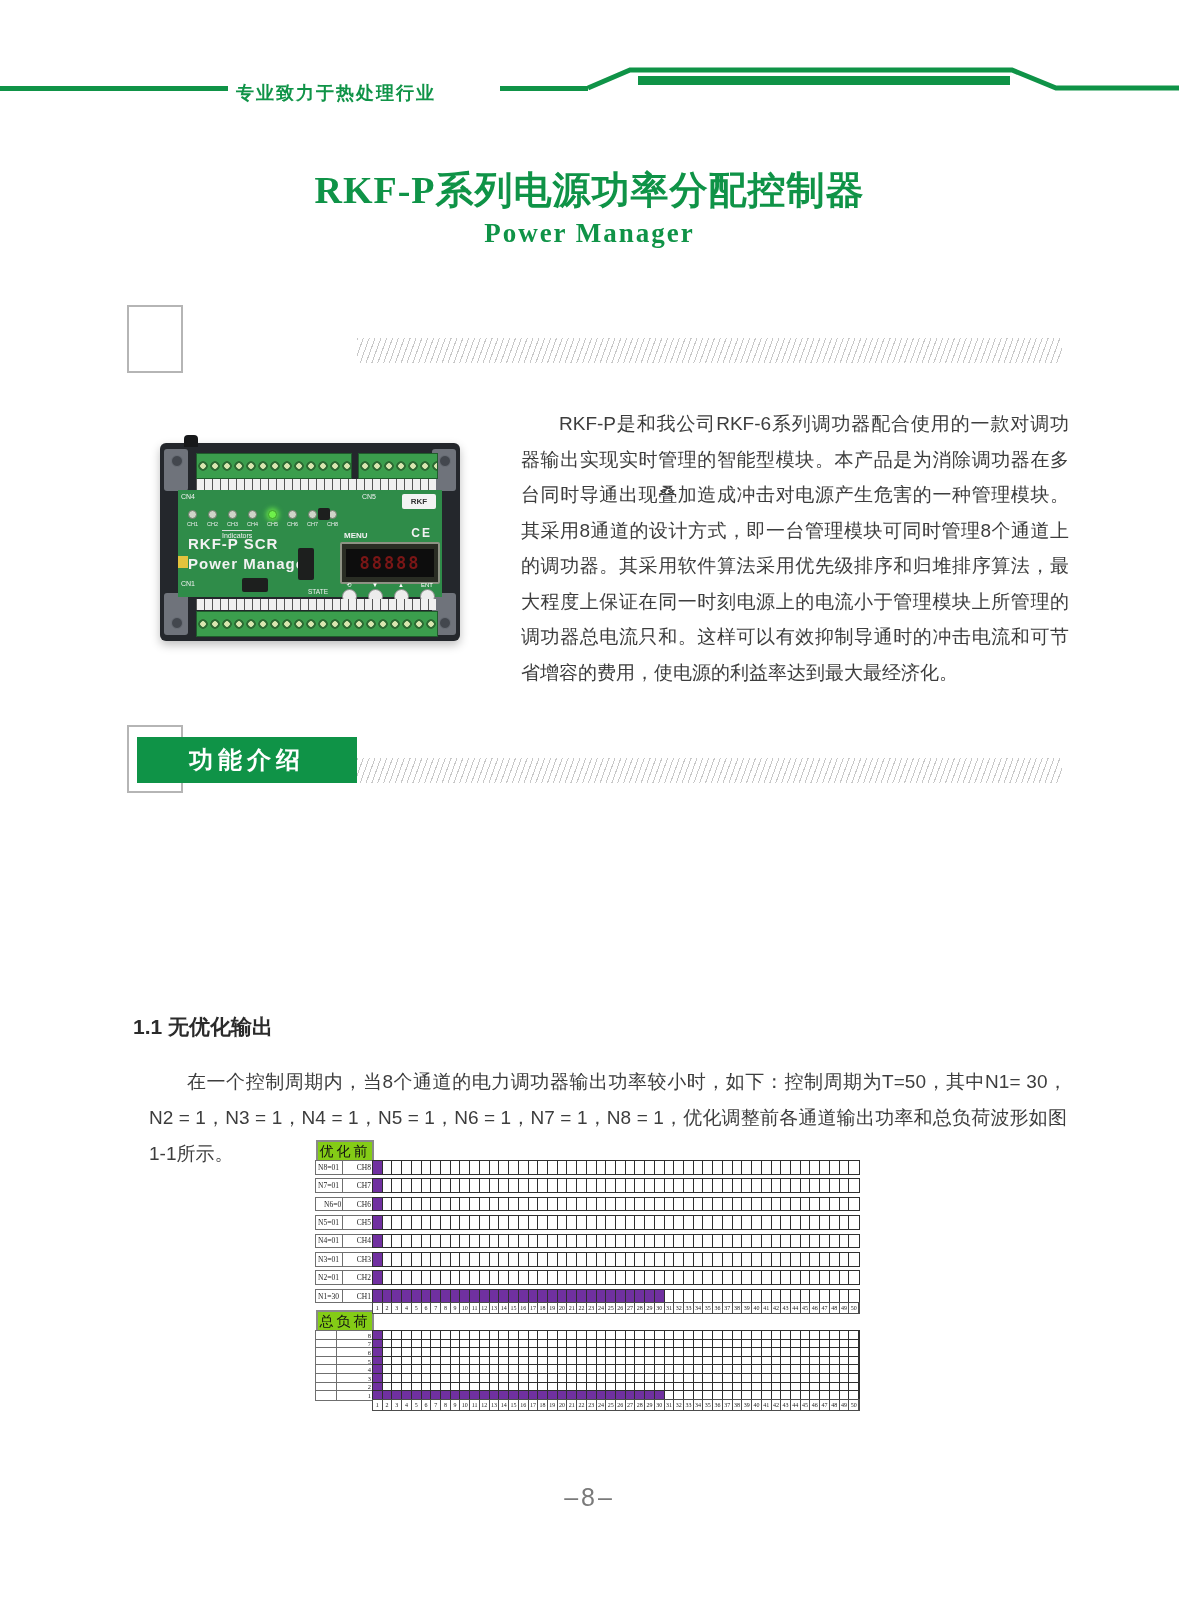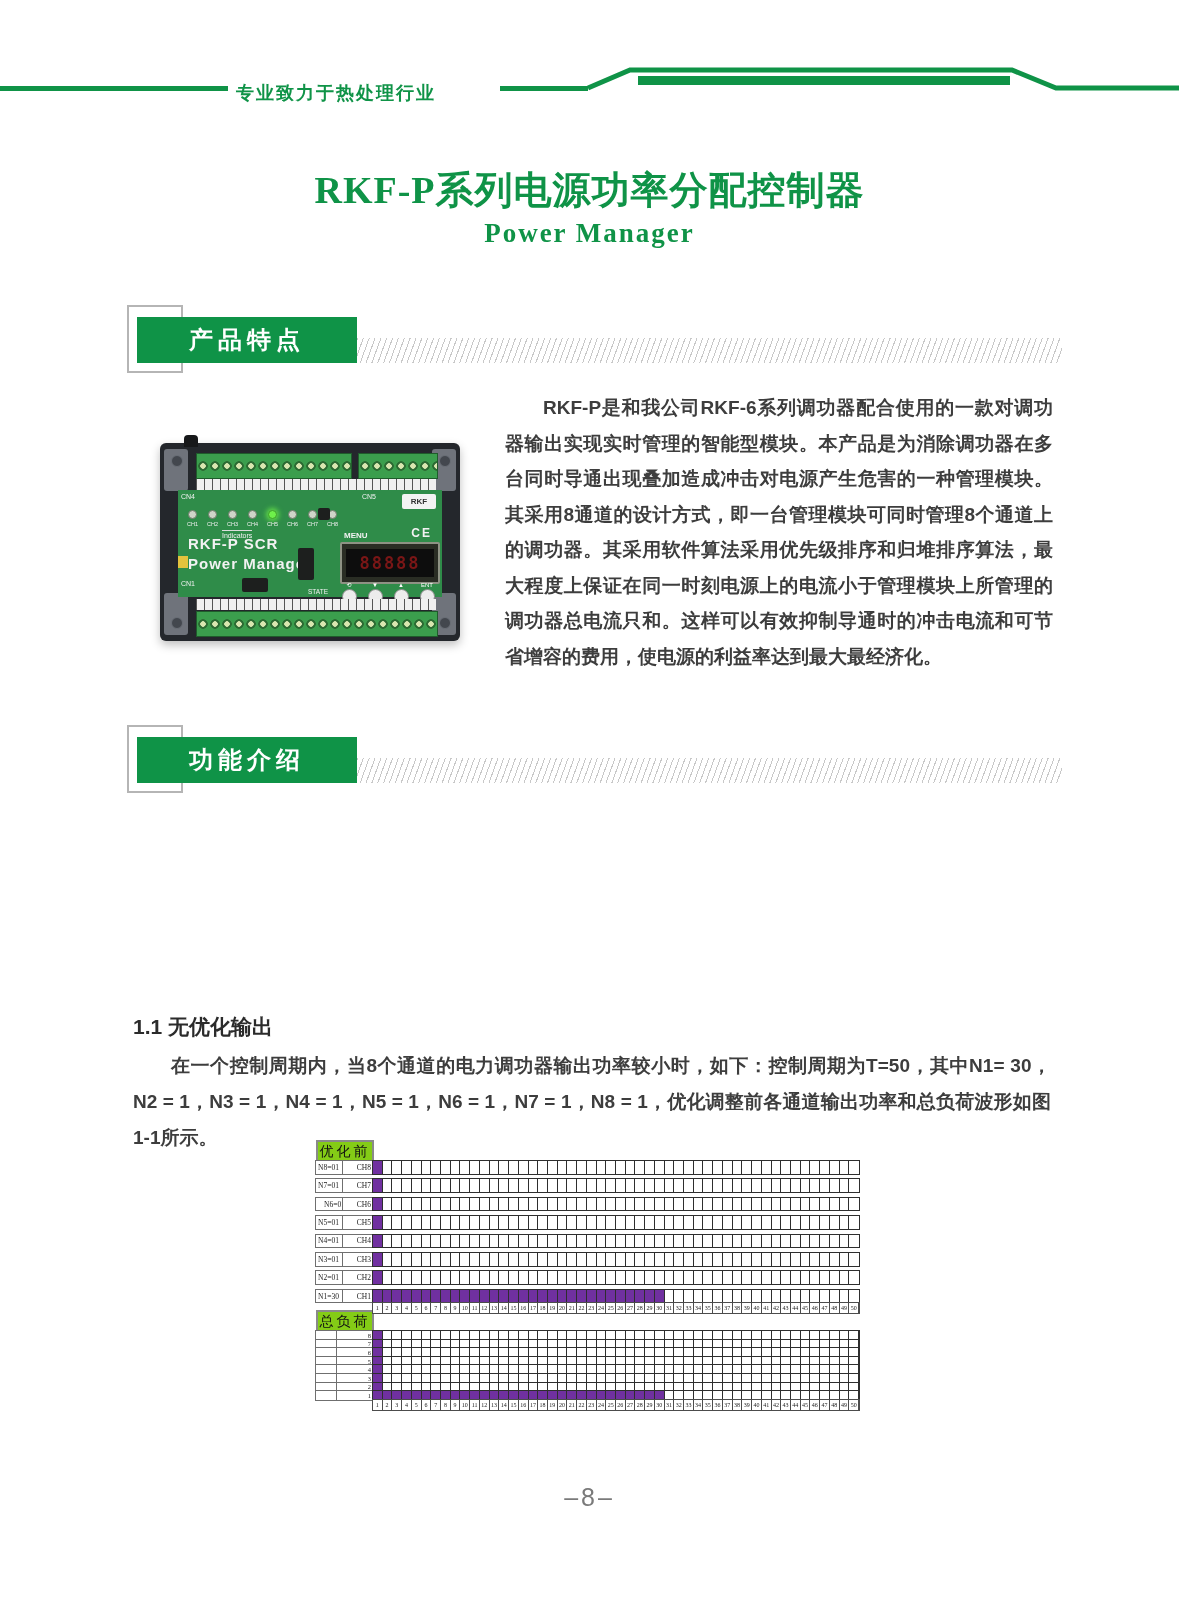--- a/index.html
+++ b/index.html
@@ -17,21 +17,21 @@
              font-family:"Liberation Serif","DejaVu Serif",serif;
              font-size:27px;font-weight:bold;color:#0f9347;letter-spacing:2px;}
   
   .sec-frame{position:absolute;width:52px;height:64px;border:2px solid #b5b5b5;background:#fff;}
   .sec-box{position:absolute;width:220px;height:46px;background:#0f9347;color:#fff;
            display:flex;align-items:center;justify-content:center;
            font-size:24px;font-weight:bold;letter-spacing:5px;}
   .sec-hatch{position:absolute;width:705px;height:25px;
              background:repeating-linear-gradient(110deg,#c8c8c8 0 1px,transparent 1px 5.5px);}
   
-  .par{position:absolute;margin:0;text-align:justify;text-indent:2em;color:#3d3d3d;font-weight:bold;}
+  .par{position:absolute;margin:16px;text-align:justify;text-indent:2em;color:#3d3d3d;}
   .features-par{left:505px;top:390px;width:548px;font-size:19px;line-height:35.5px;}
   .functions-par{left:133px;top:822px;width:918px;font-size:20px;line-height:45px;}
   .sub-head{position:absolute;left:133px;top:1013px;margin:0;font-size:21px;font-weight:bold;color:#2b2b2b;}
   .sub-par{left:133px;top:1048px;width:918px;font-size:19px;line-height:36px;text-indent:2em;}
   
   .device{position:absolute;left:160px;top:443px;width:300px;height:198px;background:#24272c;
           border-radius:6px;box-shadow:0 4px 10px rgba(0,0,0,.25);}
   .clip{position:absolute;left:24px;top:-8px;width:14px;height:12px;background:#17181a;border-radius:4px 4px 0 0;}
   .corner{position:absolute;width:24px;height:42px;background:rgba(185,192,202,.5);border-radius:3px;}
   .corner .screw{position:absolute;left:7px;width:10px;height:10px;border-radius:50%;
@@ -98,23 +98,20 @@
     <text x="236" y="99" class="tagline">专业致力于热处理行业</text>
     <rect x="500" y="86" width="88" height="5" fill="#0f9347"></rect>
     <path d="M588 88 L630 70 H1012 L1056 88 H1179" stroke="#0f9347" stroke-width="5" fill="none"></path>
     <rect x="638" y="76" width="372" height="9" fill="#0f9347"></rect>
   </svg>
 
   <h1 class="main-title">RKF-P系列电源功率分配控制器</h1>
   <h2 class="sub-title">Power Manager</h2>
 
   <div class="sec-frame" style="left:127px;top:305px;"></div>
-  <div class="sec-box" style="left:137px;top:317px;">
-    <span>产品特点</span>
-  </div>
   <div class="sec-hatch" style="left:357px;top:338px;"></div>
 
   <div class="device">
     <div class="clip"></div>
     <div class="corner" style="left:4px;top:6px;">
         <div class="screw" style="top:6px;"></div>
       </div>
     <div class="corner" style="right:4px;top:6px;">
         <div class="screw" style="top:6px;"></div>
       </div>

